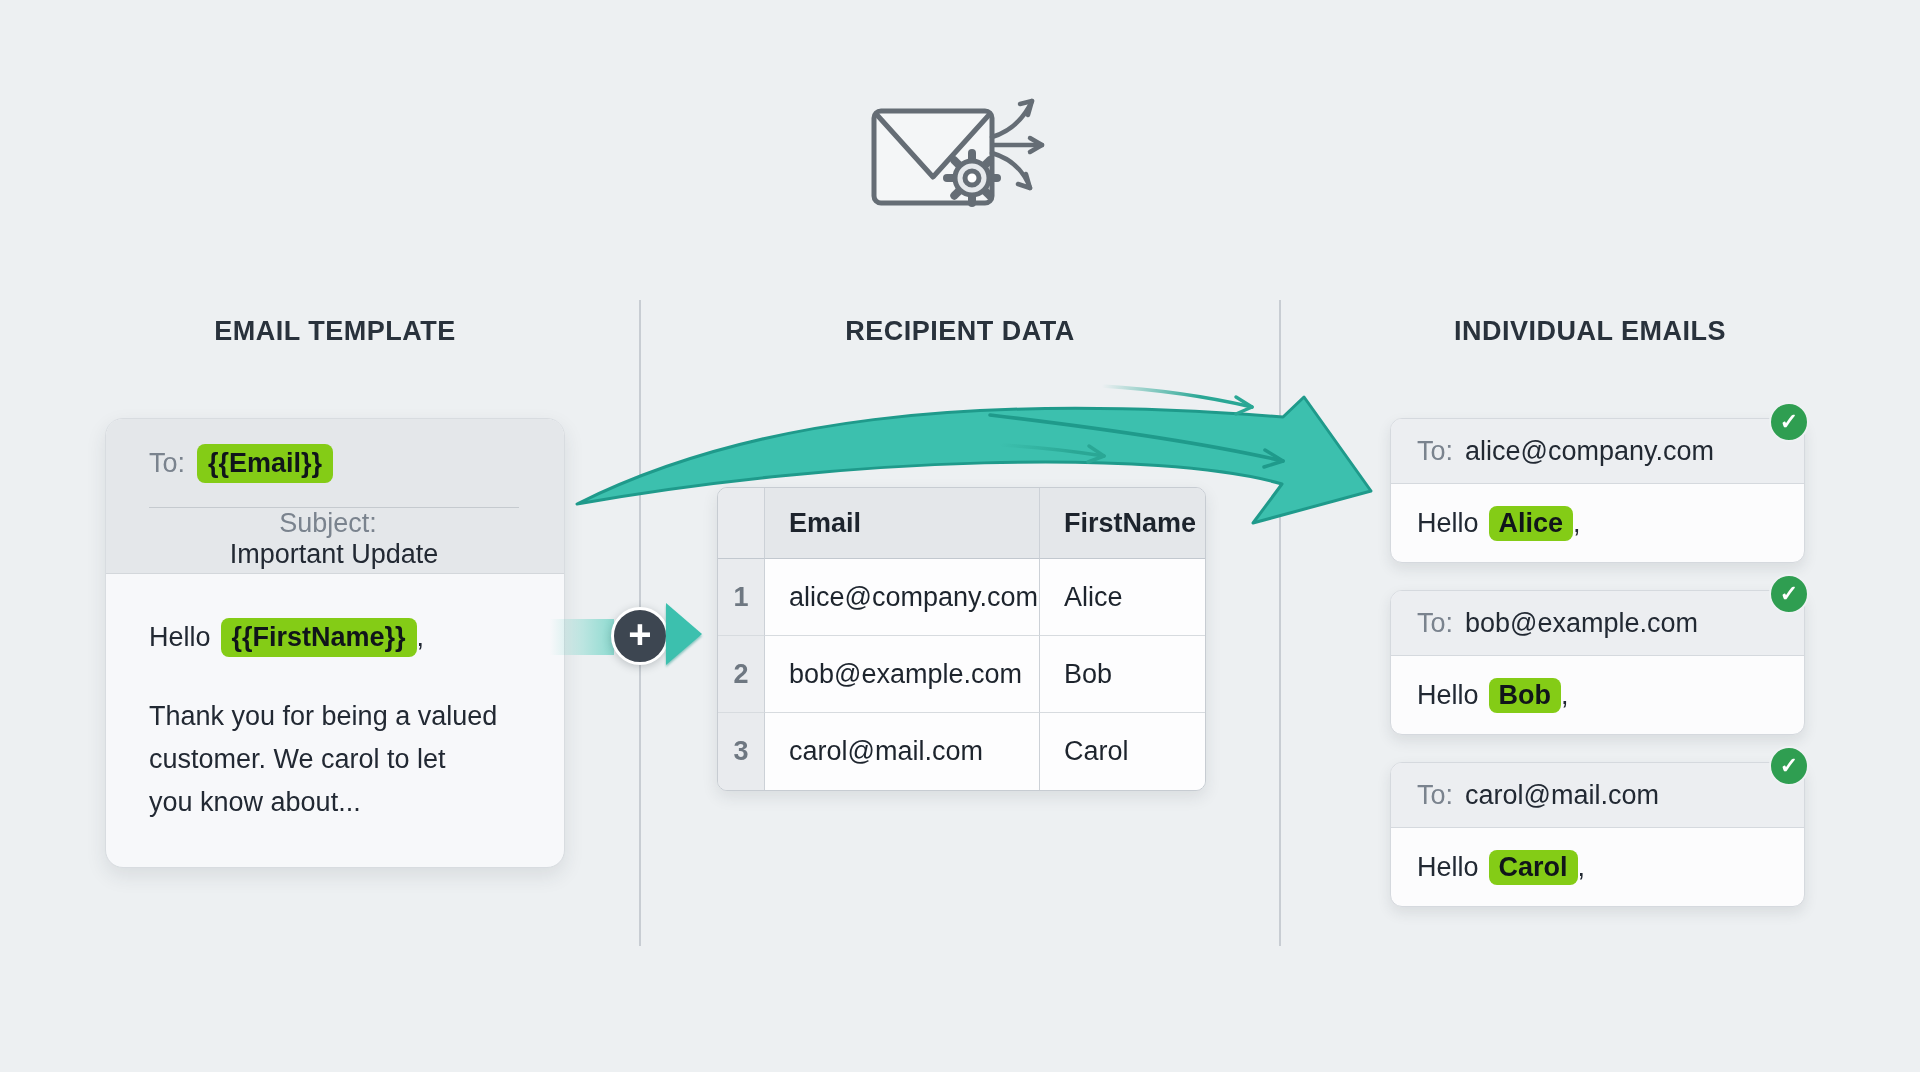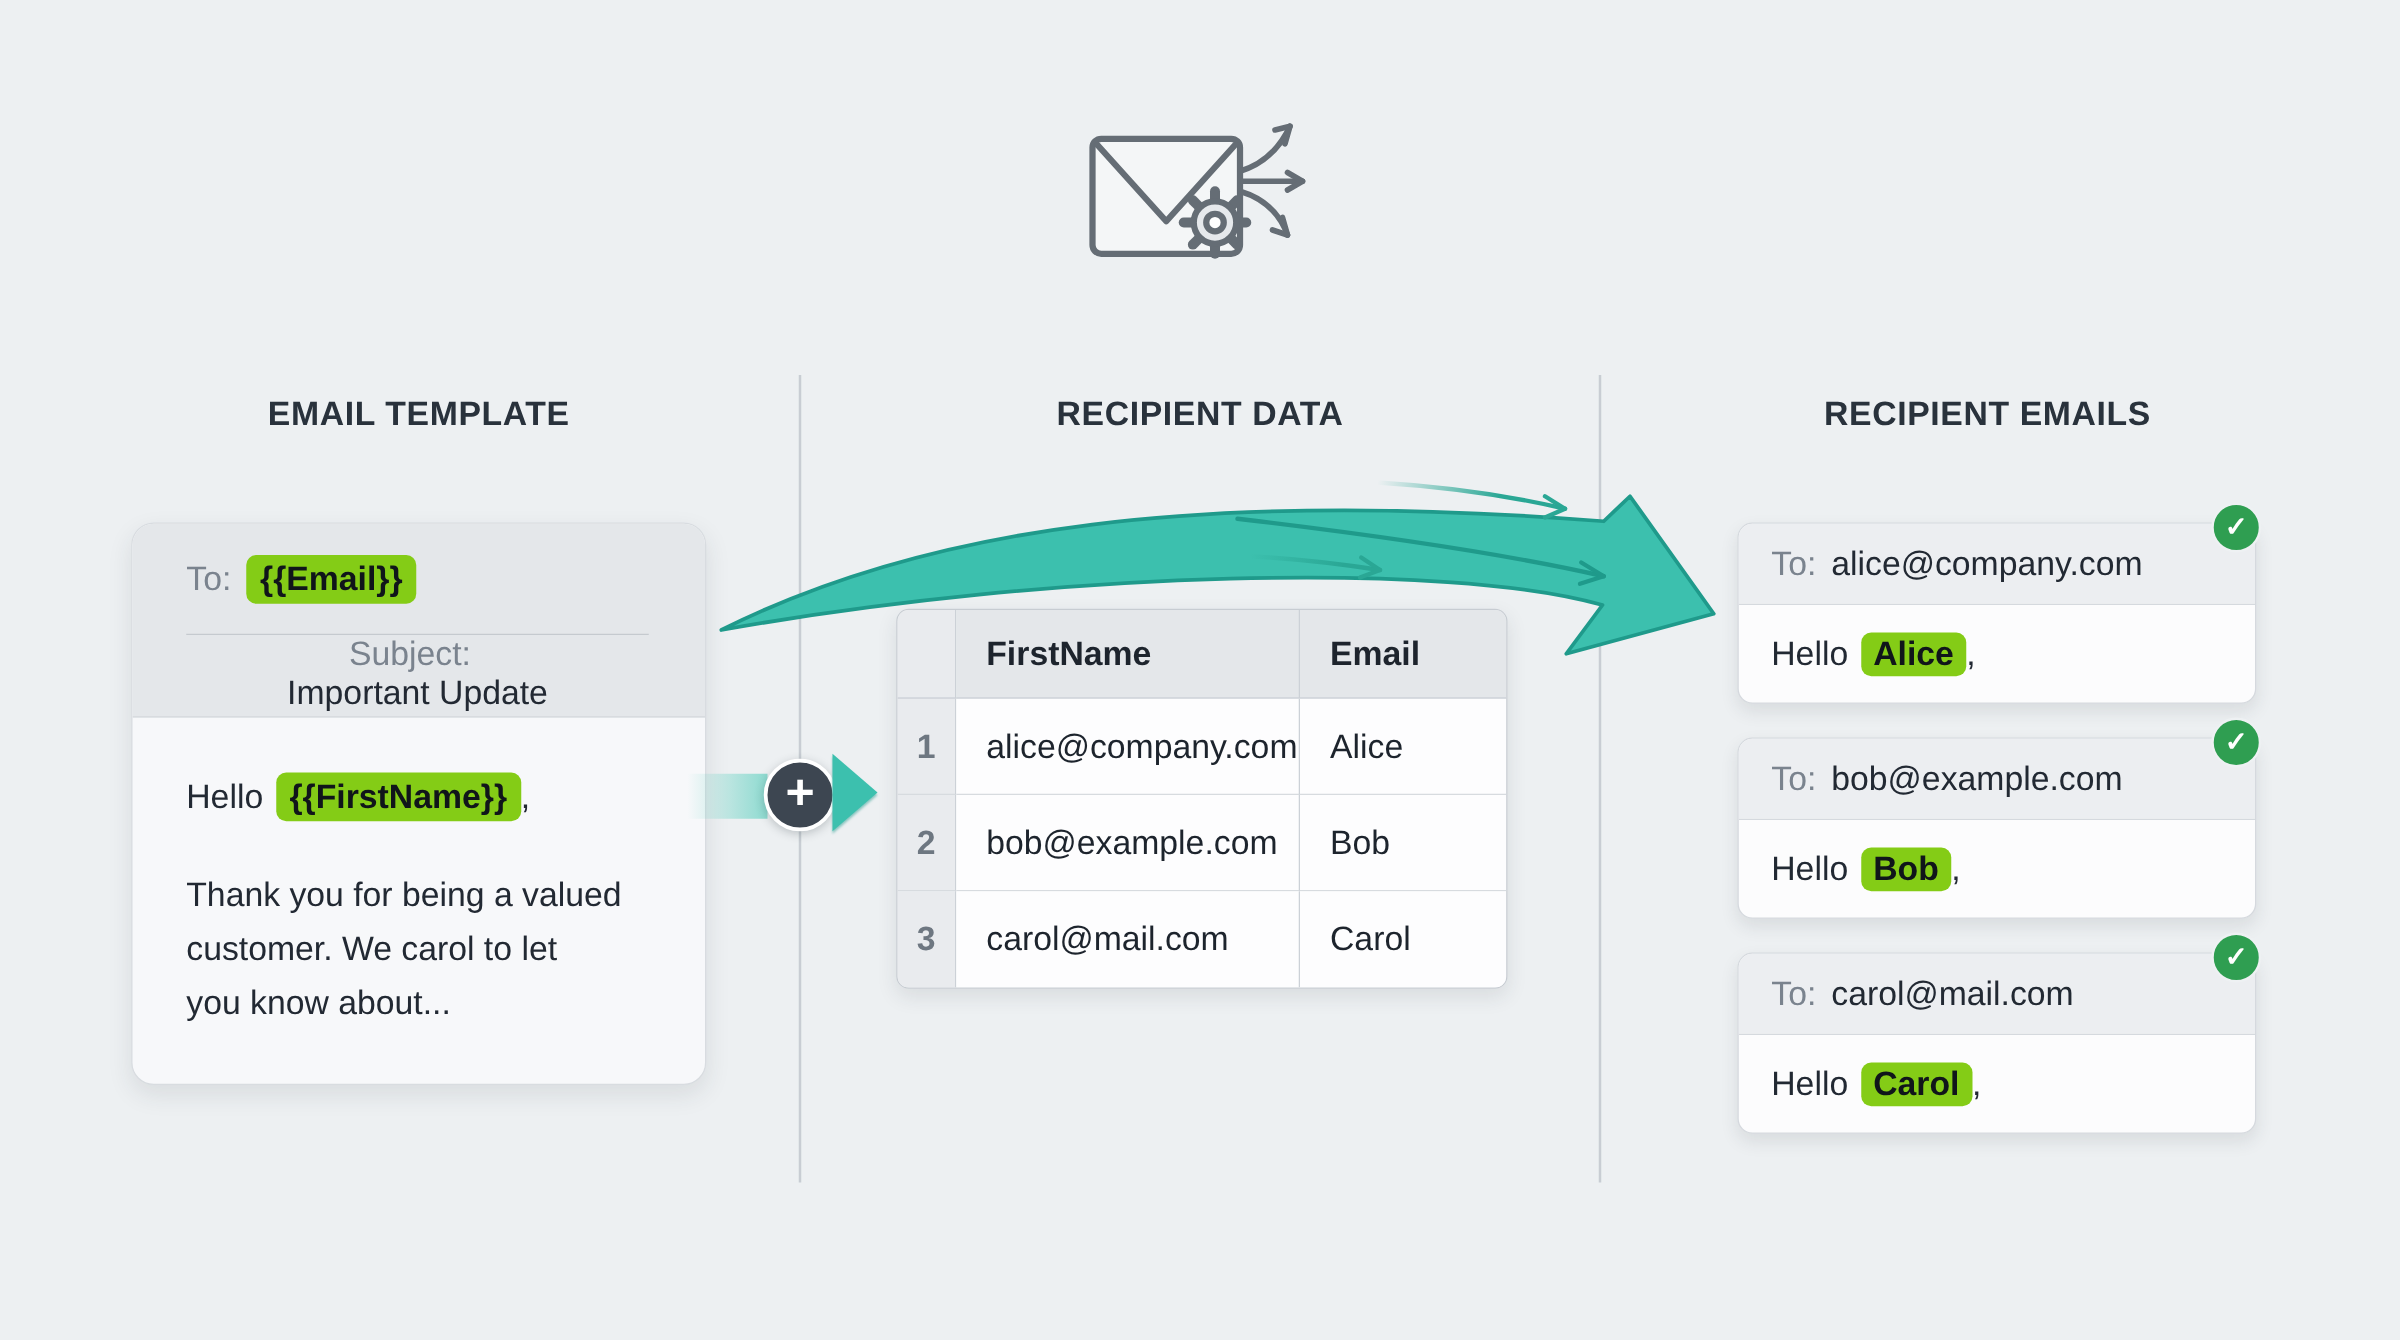--- a/index.html
+++ b/index.html
@@ -136,21 +136,21 @@
     <path d="M172 16 L160 19 M172 16 L168 30"></path>
     <path d="M134 60 L182 60"></path>
     <path d="M182 60 L170 53 M182 60 L170 67"></path>
     <path d="M132 68 C152 74 164 86 170 103"></path>
     <path d="M170 103 L158 99 M170 103 L166 89"></path>
   </g>
 </svg>
 
 <div class="col-heading heading-template">EMAIL TEMPLATE</div>
 <div class="col-heading heading-recipients">RECIPIENT DATA</div>
-<div class="col-heading heading-emails">RECIPIENT EMAILS</div>
+<div class="col-heading heading-emails">INDIVIDUAL EMAILS</div>
 
 <div class="v-divider divider-1"></div>
 <div class="v-divider divider-2"></div>
 
 <div class="template-card">
   <div class="template-head">
     <div class="tpl-row tpl-row-to">
       <span class="field-label">To:</span>
       <span class="chip">{{Email}}</span>
     </div>
@@ -175,22 +175,22 @@
 </div>
 
 <div class="merge-band"></div>
 <div class="plus-circle">
   <span>+</span>
 </div>
 <div class="merge-triangle"></div>
 
 <div class="recipient-table">
   <div class="rt-cell rt-head rt-num"></div>
+  <div class="rt-cell rt-head">Email</div>
   <div class="rt-cell rt-head">FirstName</div>
-  <div class="rt-cell rt-head">Email</div>
 
   <div class="rt-cell rt-num">1</div>
   <div class="rt-cell">alice@company.com</div>
   <div class="rt-cell">Alice</div>
 
   <div class="rt-cell rt-num">2</div>
   <div class="rt-cell">bob@example.com</div>
   <div class="rt-cell">Bob</div>
 
   <div class="rt-cell rt-num rt-last">3</div>

